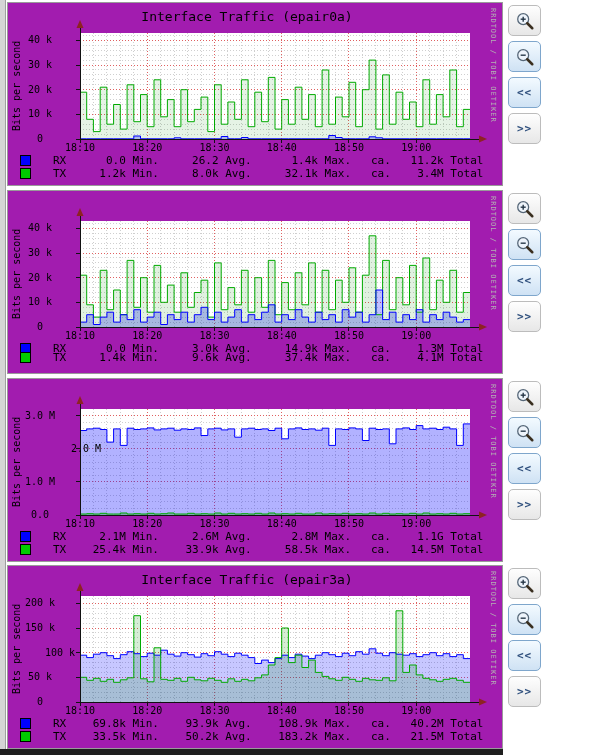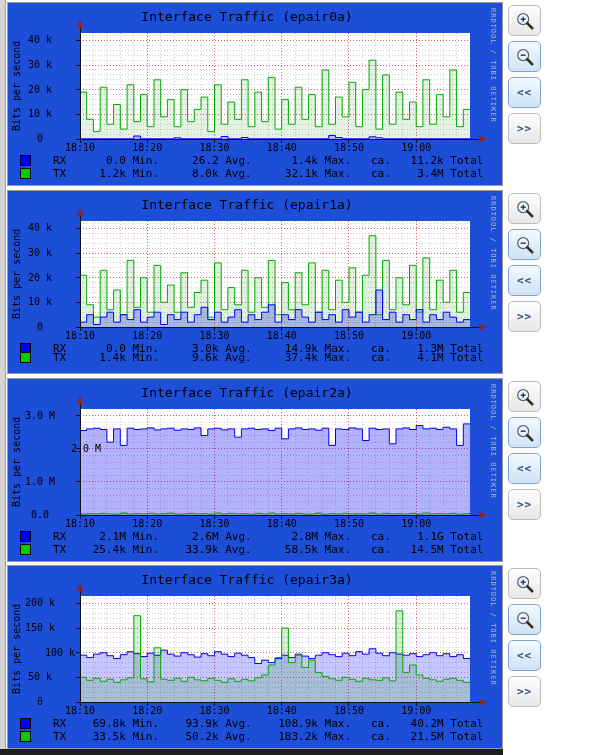--- a/index.html
+++ b/index.html
@@ -1,21 +1,21 @@
 <!DOCTYPE html>
 <html><head>
 <meta charset="utf-8">
 <style>
   html,body{margin:0;padding:0;background:#fff;}
   #screen{position:relative;width:603px;height:755px;background:#fff;overflow:hidden;
           font-family:"DejaVu Sans Mono","Liberation Mono",monospace;}
   #left-strip{position:absolute;left:0;top:0;width:5px;height:755px;
               background:#d5d5d5;border-right:1px solid #9f9f9f;}
   #bottom-bar{position:absolute;left:0;top:749px;width:503px;height:6px;background:#1e1e1e;}
-  .panel{position:absolute;left:7px;width:496px;height:184px;background:#1d4ed8;
+  .panel{position:absolute;left:7px;width:496px;height:184px;background:#a21caf;
          border:1px solid #9a9a9a;box-sizing:border-box;}
   .title{position:absolute;top:6px;left:0;width:478px;text-align:center;
          font-size:13px;color:#000;white-space:pre;}
   .ylab{position:absolute;left:3px;top:30px;height:106px;display:flex;align-items:center;
         justify-content:center;writing-mode:vertical-rl;transform:rotate(180deg);
         font-size:10px;color:#000;}
   .graph{position:absolute;left:72px;top:30px;width:390px;height:106px;background:#fff;}
   .graph svg{overflow:visible;display:block;}
   .wm{position:absolute;right:5px;top:5px;writing-mode:vertical-rl;font-size:7px;
       color:#b3b3b3;letter-spacing:1px;}
@@ -130,21 +130,20 @@
         <span class="swatch" style="background: rgb(0, 0, 255);"></span>
         <span class="ltext">RX      0.0 Min.     26.2 Avg.      1.4k Max.   ca.   11.2k Total</span>
       </div>
       <div class="legend-row" style="top: 164px;">
         <span class="swatch" style="background: rgb(0, 204, 0);"></span>
         <span class="ltext">TX     1.2k Min.     8.0k Avg.     32.1k Max.   ca.    3.4M Total</span>
       </div>
     </div>
 
   <div class="panel" style="top:190px">
-    <div class="title">Interface Traffic (epair1a)</div>
     <div class="ylab">Bits per second</div>
     <div class="graph">
         <svg width="390" height="106">
           <line x1="0" x2="390" y1="101.06976744186046" y2="101.06976744186046" stroke="#cfcfcf" stroke-dasharray="1,2" shape-rendering="crispEdges"></line>
           <line x1="0" x2="390" y1="96.13953488372093" y2="96.13953488372093" stroke="#cfcfcf" stroke-dasharray="1,2" shape-rendering="crispEdges"></line>
           <line x1="0" x2="390" y1="91.20930232558139" y2="91.20930232558139" stroke="#cfcfcf" stroke-dasharray="1,2" shape-rendering="crispEdges"></line>
           <line x1="0" x2="390" y1="86.27906976744185" y2="86.27906976744185" stroke="#cfcfcf" stroke-dasharray="1,2" shape-rendering="crispEdges"></line>
           <line x1="0" x2="390" y1="76.4186046511628" y2="76.4186046511628" stroke="#cfcfcf" stroke-dasharray="1,2" shape-rendering="crispEdges"></line>
           <line x1="0" x2="390" y1="71.48837209302326" y2="71.48837209302326" stroke="#cfcfcf" stroke-dasharray="1,2" shape-rendering="crispEdges"></line>
           <line x1="0" x2="390" y1="66.55813953488372" y2="66.55813953488372" stroke="#cfcfcf" stroke-dasharray="1,2" shape-rendering="crispEdges"></line>
@@ -227,21 +226,20 @@
         <span class="swatch" style="background: rgb(0, 0, 255);"></span>
         <span class="ltext">RX      0.0 Min.     3.0k Avg.     14.9k Max.   ca.    1.3M Total</span>
       </div>
       <div class="legend-row" style="top: 160px;">
         <span class="swatch" style="background: rgb(0, 204, 0);"></span>
         <span class="ltext">TX     1.4k Min.     9.6k Avg.     37.4k Max.   ca.    4.1M Total</span>
       </div>
     </div>
 
   <div class="panel" style="top:378px">
-    <div class="title">Interface Traffic (epair2a)</div>
     <div class="ylab">Bits per second</div>
     <div class="graph">
         <svg width="390" height="106">
           <line x1="0" x2="390" y1="99.375" y2="99.375" stroke="#cfcfcf" stroke-dasharray="1,2" shape-rendering="crispEdges"></line>
           <line x1="0" x2="390" y1="92.75" y2="92.75" stroke="#cfcfcf" stroke-dasharray="1,2" shape-rendering="crispEdges"></line>
           <line x1="0" x2="390" y1="86.125" y2="86.125" stroke="#cfcfcf" stroke-dasharray="1,2" shape-rendering="crispEdges"></line>
           <line x1="0" x2="390" y1="79.5" y2="79.5" stroke="#cfcfcf" stroke-dasharray="1,2" shape-rendering="crispEdges"></line>
           <line x1="0" x2="390" y1="66.25" y2="66.25" stroke="#cfcfcf" stroke-dasharray="1,2" shape-rendering="crispEdges"></line>
           <line x1="0" x2="390" y1="59.625" y2="59.625" stroke="#cfcfcf" stroke-dasharray="1,2" shape-rendering="crispEdges"></line>
           <line x1="0" x2="390" y1="53" y2="53" stroke="#cfcfcf" stroke-dasharray="1,2" shape-rendering="crispEdges"></line>

